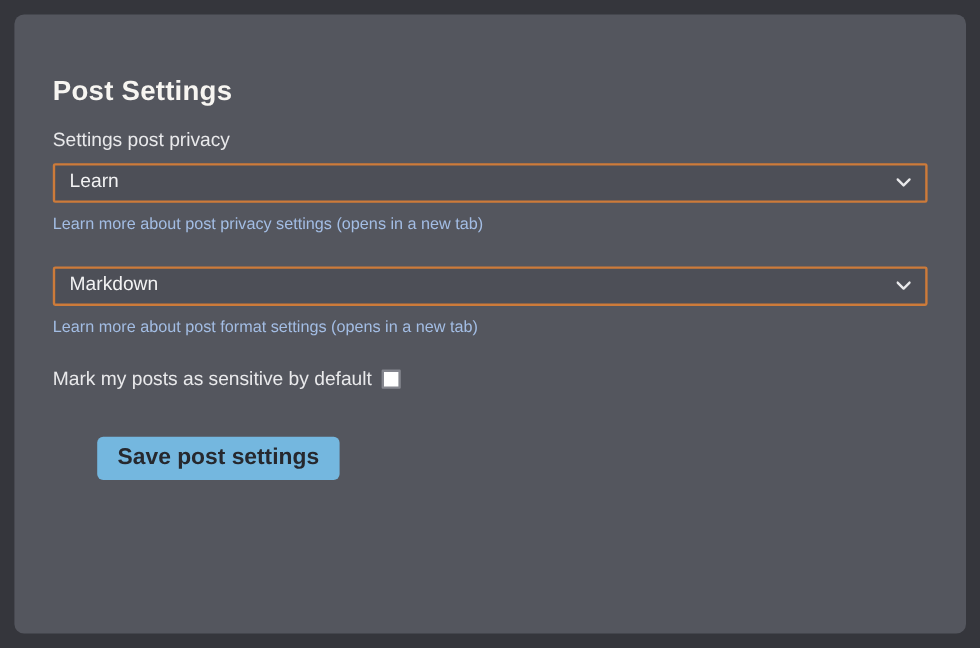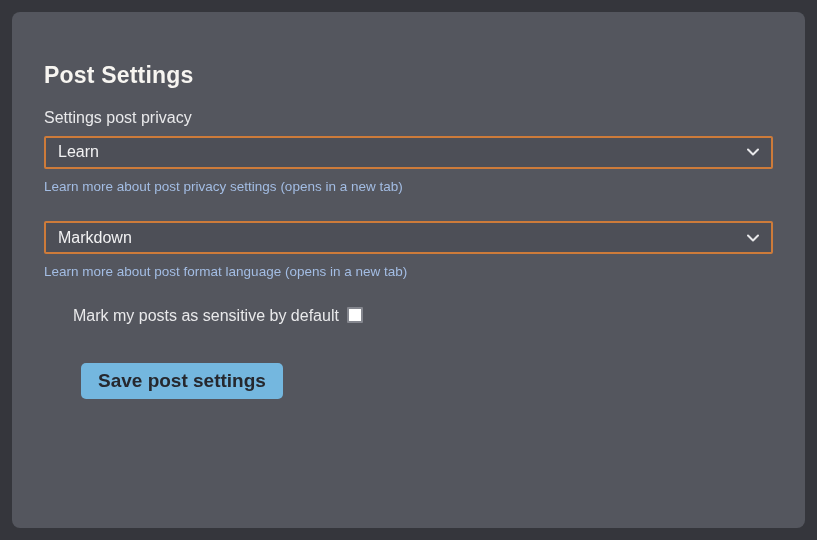--- a/index.html
+++ b/index.html
@@ -72,21 +72,20 @@
     line-height: 1.3;
     margin-top: 9px;
     cursor: pointer;
   }
   .gap-after-link-1 { margin-bottom: 26px; }
   .gap-after-link-2 { margin-bottom: 25px; }
   .sensitive-row {
     display: flex;
     align-items: center;
     margin-bottom: 38px;
-    margin-left: 29px;
   }
   .sensitive-label {
     font-size: 16px;
     color: #e9e9eb;
     line-height: 1.2;
   }
   .checkbox {
     display: inline-block;
     width: 12px;
     height: 12px;
@@ -134,21 +133,21 @@
   </div>
 
   <div>
     <div class="select">
       <span class="select-value">Markdown</span>
       <svg class="chevron" viewBox="0 0 12 8">
         <polyline points="1,1.5 6,6.5 11,1.5" fill="none" stroke="#e8e8ea" stroke-width="2" stroke-linecap="round" stroke-linejoin="round"></polyline>
       </svg>
     </div>
     <div class="gap-after-link-2">
-      <a class="learn-link">Learn more about post format language (opens in a new tab)</a>
+      <a class="learn-link">Learn more about post format settings (opens in a new tab)</a>
     </div>
   </div>
 
   <div class="sensitive-row">
     <span class="sensitive-label">Mark my posts as sensitive by default</span>
     <span class="checkbox"></span>
   </div>
 
   <button class="save-button">Save post settings</button>
 

